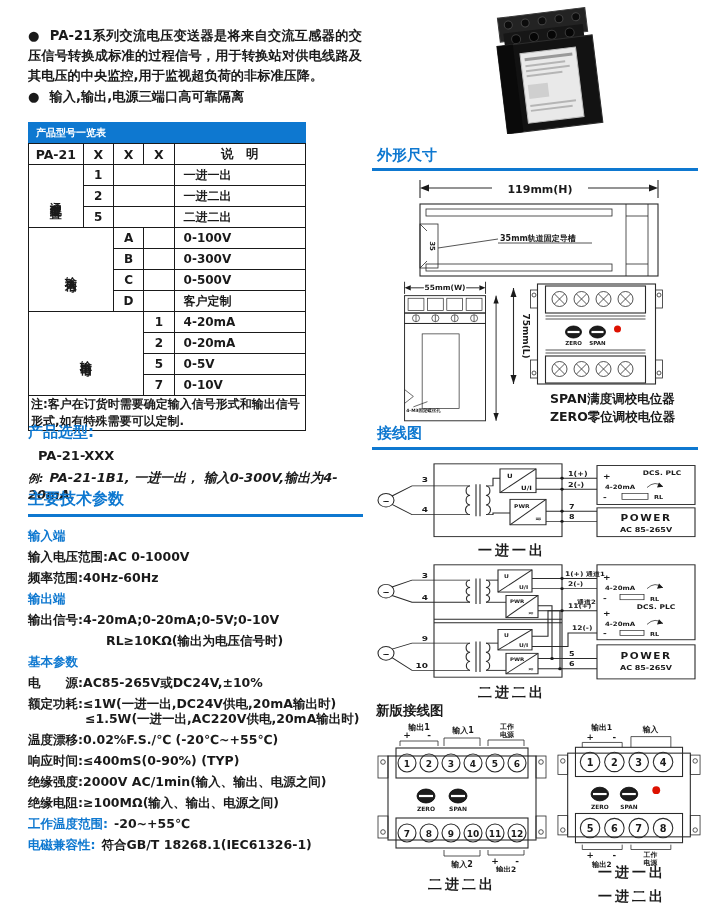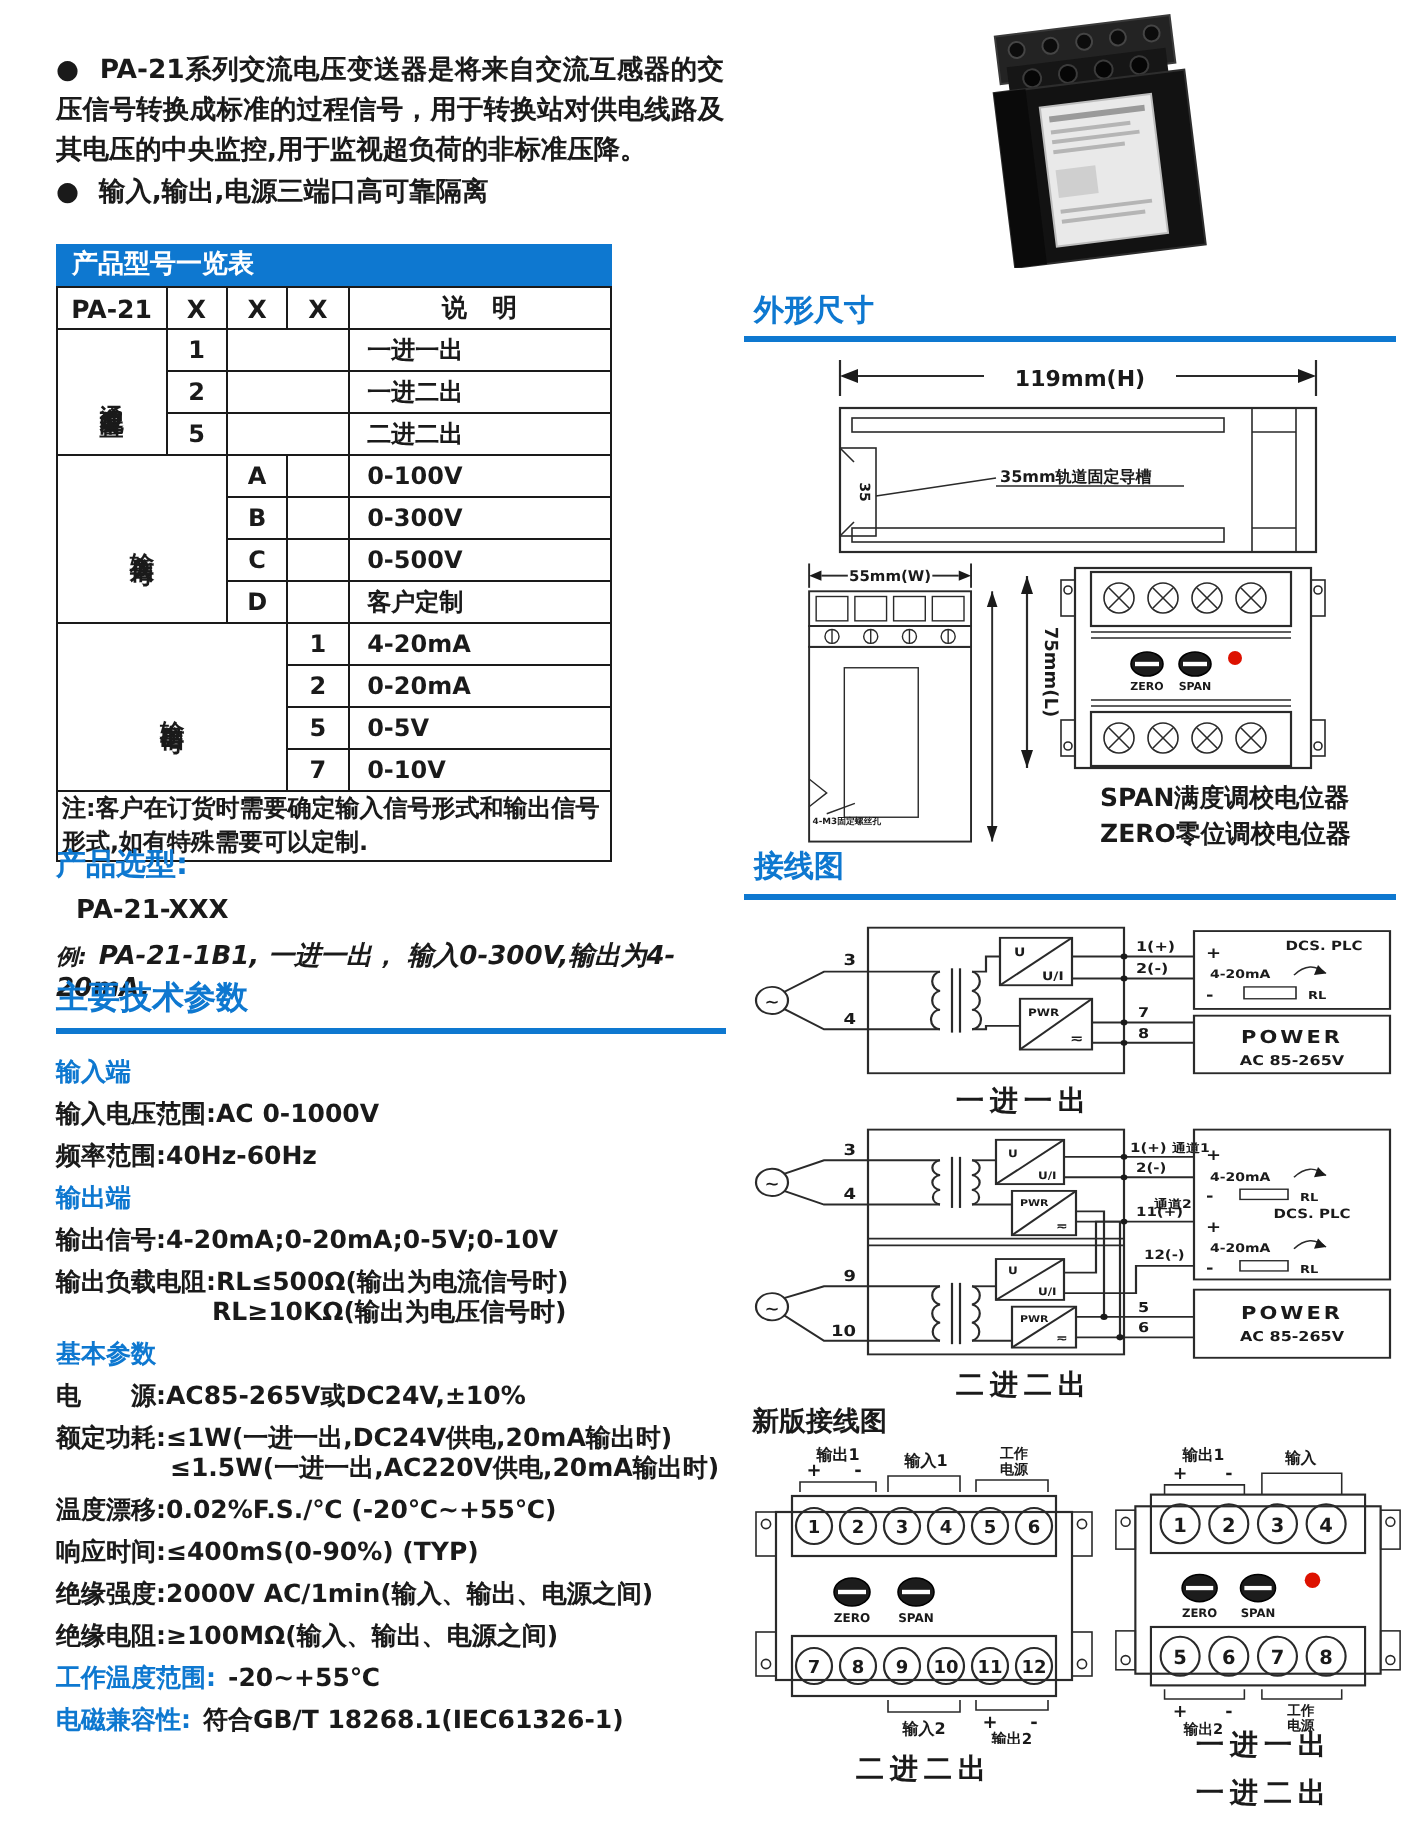--- a/index.html
+++ b/index.html
@@ -9,21 +9,21 @@
   .abs{ position:absolute; }
 
   
   .left-col{ position:absolute; left:28px; top:0; width:338px; }
   .intro{ top:26px; left:0; width:334px; font-size:13.2px; font-weight:bold;
     line-height:1.5; text-align:justify; }
   .intro .bullet{ margin-right:10px; }
   .intro p{ margin:0 0 2px 0; }
 
   .tbl-wrap{ top:122px; left:0; width:278px; }
-  .tbl-title{ background:var(--accent); color:#fff; font-weight:bold; font-size:13px;
+  .tbl-title{ background:var(--accent); color:#fff; font-weight:bold; font-size:10px;
     padding:2px 8px; height:17px; line-height:17px; }
   table.model{ border-collapse:collapse; width:278px; table-layout:fixed; }
   table.model td, table.model th{ border:1px solid #1a1a1a; font-size:12px;
     padding:0 2px; height:20px; font-weight:600;margin-top:44px; }
   table.model th{ font-size:12.5px; }
   .c-code{ text-align:center; }
   .c-desc{ text-align:left; padding-left:9px !important; }
   .vert{ writing-mode:vertical-rl; text-orientation:upright; letter-spacing:2px;
     margin:0 auto; font-size:12px; font-weight:600; line-height:1; }
   td.vcell{ text-align:center; vertical-align:middle; }
@@ -170,21 +170,20 @@
     <div class="abs tech-head">主要技术参数</div>
     <div class="abs rule tech-rule"></div>
 
     <div class="abs params">
       <div class="p p-sub">输入端</div>
       <div class="p">输入电压范围:AC 0-1000V</div>
       <div class="p">频率范围:40Hz-60Hz</div>
       <div class="p p-sub">输出端</div>
       <div class="p">输出信号:4-20mA;0-20mA;0-5V;0-10V</div>
       <div class="p">
-        <div>输出负载电阻:RL≤500Ω(输出为电流信号时)</div>
         <div style="padding-left:78px">RL≥10KΩ(输出为电压信号时)</div>
       </div>
       <div class="p p-sub">基本参数</div>
       <div class="p">电　　源:AC85-265V或DC24V,±10%</div>
       <div class="p">
         <div>额定功耗:≤1W(一进一出,DC24V供电,20mA输出时)</div>
         <div style="padding-left:57px">≤1.5W(一进一出,AC220V供电,20mA输出时)</div>
       </div>
       <div class="p">温度漂移:0.02%F.S./℃ (-20℃~+55℃)</div>
       <div class="p">响应时间:≤400mS(0-90%) (TYP)</div>

